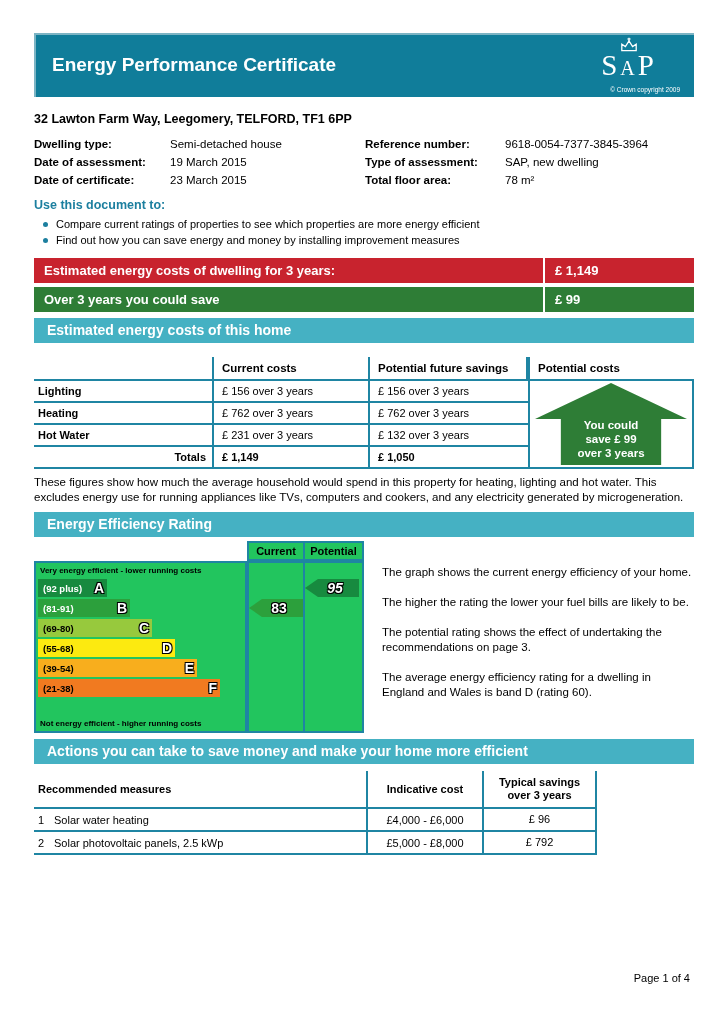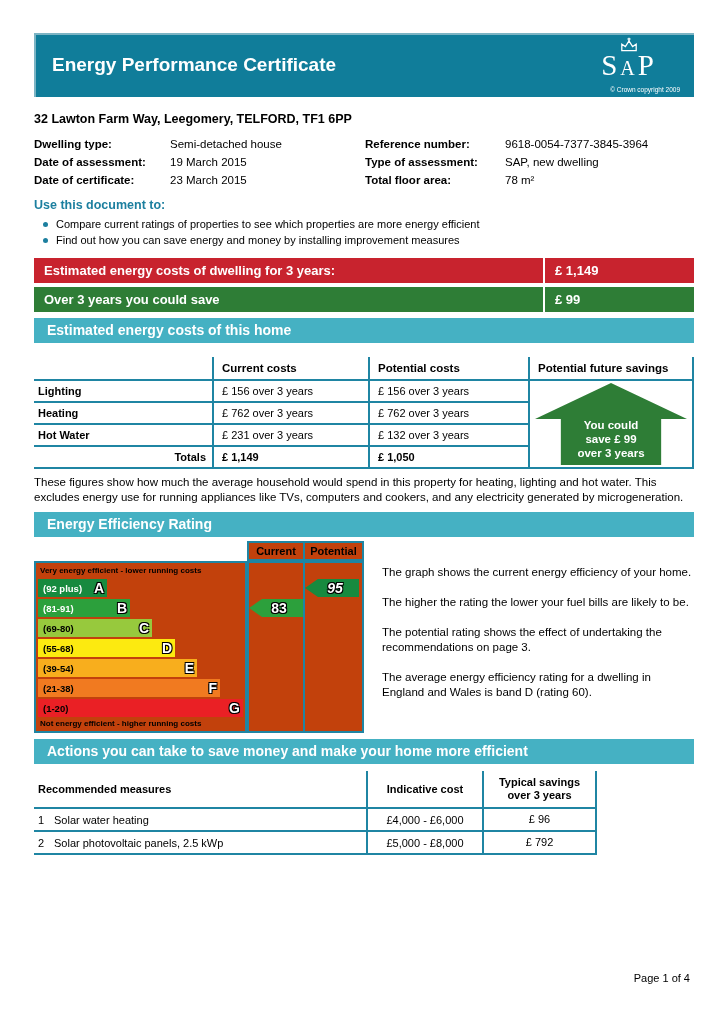--- a/index.html
+++ b/index.html
@@ -62,21 +62,21 @@
   .house{width:152px;height:82px;background:#2e7d36;
          clip-path:polygon(50% 0,100% 44%,83% 44%,83% 100%,17% 100%,17% 44%,0 44%);
          color:#fff;font-weight:bold;font-size:11.5px;line-height:14px;text-align:center;
          padding-top:0;box-sizing:border-box;display:flex;flex-direction:column;justify-content:flex-end;
          padding-bottom:5px;}
   .note{font-size:11.5px;line-height:15px;margin-top:6px;}
 
   
   .rating-flex{display:flex;margin-top:4px;}
   .graph{position:relative;width:332px;height:192px;flex:0 0 332px;}
-  .gbox{position:absolute;box-sizing:border-box;border:2px solid #1f85a3;background:#c2410c;}
+  .gbox{position:absolute;box-sizing:border-box;border:2px solid #1f85a3;background:#22c55e;}
   .g-bands{left:0;top:20px;width:213px;height:172px;padding:2px 0 16px 2px;}
   .g-colhead{top:0;height:20px;text-align:center;font-size:11px;font-weight:bold;line-height:17px;}
   .g-col{top:20px;height:172px;}
   .hc{left:213px;width:58px;} .hp{left:269px;width:61px;}
   .g-caption{font-size:8px;font-weight:bold;line-height:12px;height:12px;margin-left:2px;margin-bottom:2px;}
   .g-caption-bot{position:absolute;left:4px;bottom:3px;font-size:8px;font-weight:bold;}
   .band{height:18px;margin-bottom:2px;position:relative;display:flex;align-items:center;}
   .band-range{font-size:9.5px;font-weight:bold;padding-left:5px;}
   .band-letter{position:absolute;right:3px;top:0;font-size:14px;font-weight:bold;line-height:18px;
                color:#fff;text-shadow:-1px -1px 0 #000,1px -1px 0 #000,-1px 1px 0 #000,1px 1px 0 #000;}
@@ -150,22 +150,22 @@
   </div>
   <div class="banner" style="background-color: rgb(46, 125, 54);">
     <div class="b-label">Over 3 years you could save</div>
     <div class="b-value">£ 99</div>
   </div>
 
   <div class="section-bar sb1">Estimated energy costs of this home</div>
   <div class="costs-table">
     <div class="ct"></div>
     <div class="ct ct-head">Current costs</div>
+    <div class="ct ct-head ct-head-last">Potential future savings</div>
     <div class="ct ct-head">Potential costs</div>
-    <div class="ct ct-head ct-head-last">Potential future savings</div>
 
     <div class="ct ct-label">Lighting</div>
     <div class="ct ct-val">£ 156 over 3 years</div>
     <div class="ct ct-val">£ 156 over 3 years</div>
 
     <div class="ct ct-big">
       <div class="house" style="background-color: rgb(46, 125, 54);">
         <div>You could</div>
         <div>save £ 99</div>
         <div>over 3 years</div>
@@ -210,24 +210,20 @@
             <span class="band-letter">D</span>
           </div>
         <div class="band" style="width: 159px; background-color: rgb(248, 174, 29);">
             <span class="band-range" style="color: rgb(0, 0, 0);">(39-54)</span>
             <span class="band-letter">E</span>
           </div>
         <div class="band" style="width: 182px; background-color: rgb(241, 122, 32);">
             <span class="band-range" style="color: rgb(0, 0, 0);">(21-38)</span>
             <span class="band-letter">F</span>
           </div>
-        <div class="band" style="width: 205px; background-color: rgb(234, 32, 37);">
-            <span class="band-range" style="color: rgb(0, 0, 0);">(1-20)</span>
-            <span class="band-letter">G</span>
-          </div>
         <div class="g-caption-bot">Not energy efficient - higher running costs</div>
       </div>
       <div class="gbox g-col hc"></div>
       <div class="gbox g-col hp"></div>
       <div class="arrow" id="arrow-current" style="background-color: rgb(44, 160, 60); top: 58px;">83</div>
       <div class="arrow" id="arrow-potential" style="background-color: rgb(23, 138, 63); top: 38px;">95</div>
     </div>
     <div class="rating-text">
       <p>The graph shows the current energy efficiency of your home.</p>
       <p>The higher the rating the lower your fuel bills are likely to be.</p>

